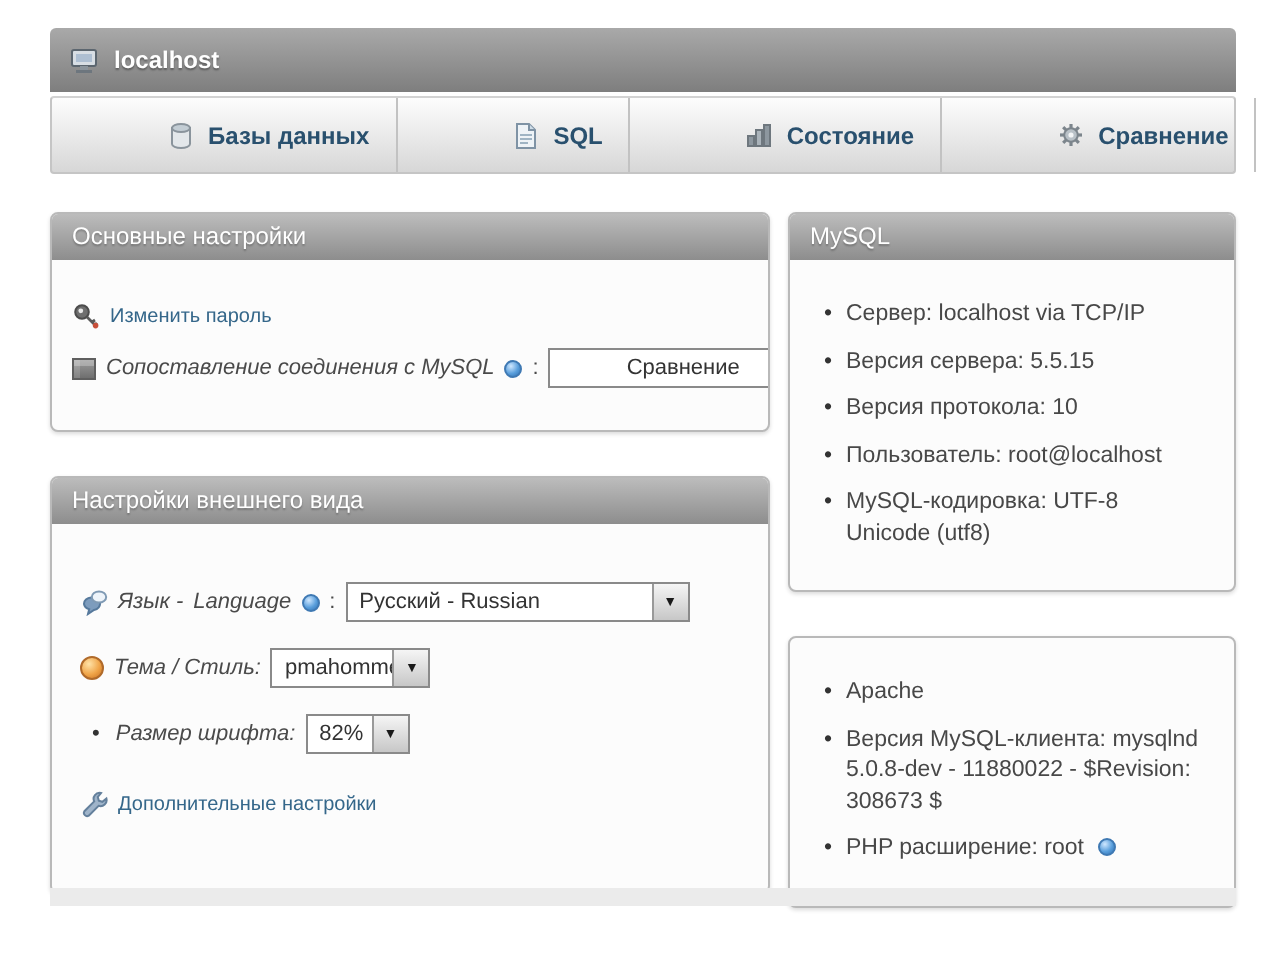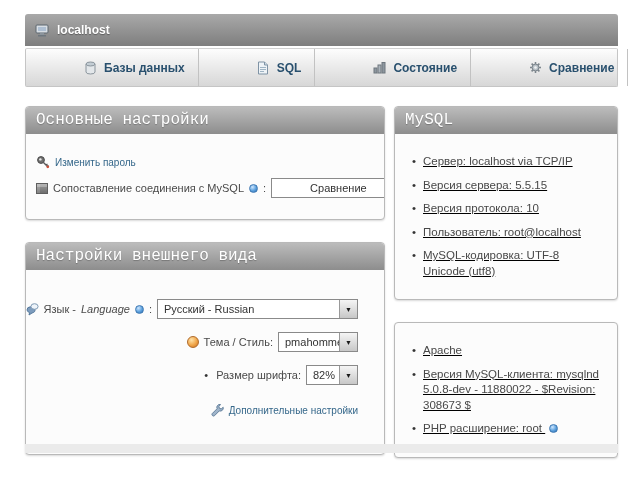--- a/index.html
+++ b/index.html
@@ -46,31 +46,30 @@
   .col-left{width:360px;flex:none;}
   .col-right{width:224px;flex:none;}
 
   
   .panel{
     border:1px solid #b9b9b9;border-radius:4px;background:#fcfcfc;
     box-shadow:0 1px 2px rgba(0,0,0,.15);overflow:hidden;margin-bottom:22px;
   }
   .panel-h{
     background:linear-gradient(#bcbcbc,#8d8d8d);
-    color:#fff;font-size:16px;padding:4px 10px 5px;
+    color:#fff;font-size:12px;padding:4px 10px 5px;
     text-shadow:0 1px 1px rgba(0,0,0,.25);
-    font-family:Liberation Mono, monospace;
   }
   .panel-body{padding:12px 10px;}
   .panel-body.tall{padding:16px 10px 24px;}
 
   .row{display:flex;align-items:center;gap:5px;margin:9px 0;font-size:11px;color:#444;white-space:nowrap;}
-  .row.spread{margin:13px 16px;justify-content:flex-end;}
+  .row.spread{margin:13px 4px;}
   a.pma-link{color:#35678a;text-decoration:none;font-size:10px;}
-  .lbl{color:#4a4a4a;}
+  .lbl{color:#4a4a4a;font-style:italic;}
   .italic{font-style:italic;}
   .colon{color:#4a4a4a;}
   .bullet-dot{color:#333;font-size:11px;margin:0 3px 0 6px;}
 
   
   .sel{
     display:inline-flex;align-items:stretch;height:20px;background:#fff;
     border:1px solid #8a8a8a;box-sizing:border-box;cursor:pointer;flex:none;
   }
   .sel .val{
@@ -78,21 +77,21 @@
     overflow:hidden;flex:1;
   }
   .sel .btn{
     width:17px;flex:none;display:flex;align-items:center;justify-content:center;
     background:linear-gradient(#f5f5f5,#c7c7c7);border-left:1px solid #999;
     font-size:7px;color:#1a1a1a;
   }
   .push-right{margin-left:auto;padding-left:32px;}
 
   
-  ul.info{list-style:none;margin:6px 0 6px 2px;padding:0 4px 0 16px;text-decoration:underline;}
+  ul.info{list-style:none;margin:6px 0 6px 2px;padding:0 4px 0 16px;}
   ul.info li{
     position:relative;margin:8px 0;font-size:11.5px;color:#484848;line-height:1.35;
   }
   ul.info li::before{content:"•";position:absolute;left:-11px;top:0;color:#333;}
 
   
   .ic{display:inline-flex;align-items:center;justify-content:center;flex:none;}
   .help{
     width:9px;height:9px;border-radius:50%;flex:none;display:inline-block;
     background:radial-gradient(circle at 35% 30%,#cfe7ff,#5a9fdc 55%,#2f6eb0);
@@ -254,21 +253,21 @@
             <span class="ic">
               <svg width="14" height="14" viewBox="0 0 14 14">
                 <path d="M2 8 a4 3.2 0 1 1 5 3 l-3 2 0.6-2.4 a4 3.2 0 0 1 -2.6-2.6z" fill="#7d9cbd" stroke="#56799c"></path>
                 <ellipse cx="9.5" cy="4.5" rx="3.6" ry="2.8" fill="#eef4fa" stroke="#7f9ab4"></ellipse>
               </svg>
             </span>
             <span class="lbl">Язык - </span>
             <span class="lbl italic">Language</span>
             <span class="help"></span>
             <span class="colon">:</span>
-            <span class="sel" style="width:201px;">
+            <span class="sel" style="width:172px;">
               <span class="val">Русский - Russian</span>
               <span class="btn">▼</span>
             </span>
           </div>
 
           <div class="row spread">
             <span class="ic">
                 <span class="theme-ball"></span>
               </span>
             <span class="lbl">Тема / Стиль:</span>

